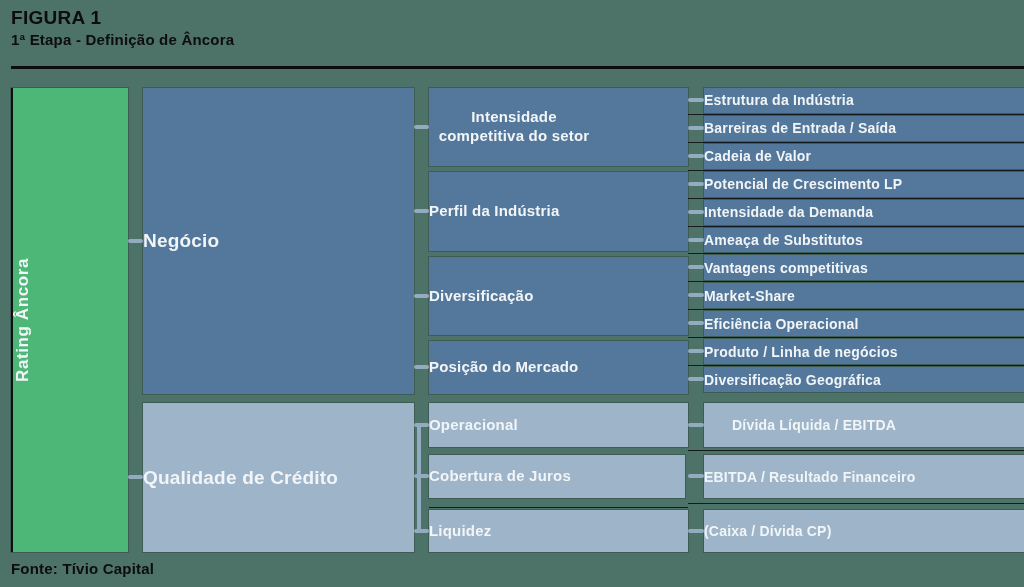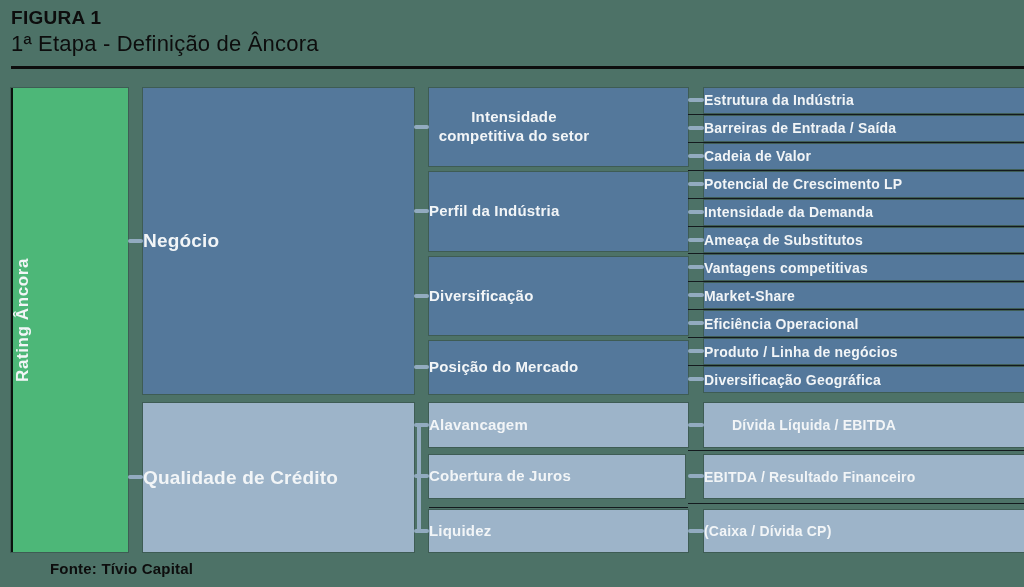--- a/index.html
+++ b/index.html
@@ -6,21 +6,21 @@
     --bg:#4D7267; --green:#4DB778; --blue-dark:#54789B; --blue-light:#9DB4C9;
     --tick:#92ABC0; --line:#0E1116; --text-light:#F2F5F7; --text-dark:#0D0D0D;
   }
   *{box-sizing:border-box; margin:0; padding:0;}
   html,body{width:100%;height:100%;}
   body{background:var(--bg); font-family:"Liberation Sans", sans-serif;}
   .stage{position:relative; width:1024px; height:587px; background:var(--bg); overflow:hidden;}
 
   .fig-label{position:absolute; left:11px; top:7px; font-size:19px; font-weight:800;
     color:var(--text-dark); letter-spacing:.3px;}
-  .fig-title{position:absolute; left:11px; top:31px; font-size:22px; font-weight:400;
+  .fig-title{position:absolute; left:11px; top:31px; font-size:15px; font-weight:700;
     color:var(--text-dark); letter-spacing:.2px;}
   .rule{position:absolute; left:11px; right:0; top:66px; height:3px; background:var(--text-dark);}
 
   .node{position:absolute; display:flex; align-items:center; justify-content:flex-start;
     text-align:center; color:var(--text-light); font-weight:700; letter-spacing:.2px;
     box-shadow:0 0 0 1px rgba(8,14,18,.22);}
   .node.dark{background:var(--blue-dark);}
   .node.light{background:var(--blue-light);}
   .node.green{background:var(--green); border-left:2px solid #0B120E;}
 
@@ -33,21 +33,21 @@
   .factor-stack{position:absolute; left:704px; top:88px; width:320px; height:304px;
     display:flex; flex-direction:column; gap:3px;}
   .factor-stack .node{position:relative; flex:1 1 auto; width:100%;}
 
   .tick{position:absolute; height:4px; background:var(--tick); border-radius:2px;}
   .spine{position:absolute; width:4px; background:var(--tick); border-radius:2px;}
   .kline{position:absolute; height:1px; background:var(--line); opacity:.9;}
   .factor-stack .kline{left:-16px; right:0;}
 
   .source{position:absolute; left:11px; top:560px; font-size:15px; font-weight:800;
-    color:var(--text-dark); letter-spacing:.2px;margin-left:39px;}
+    color:var(--text-dark); letter-spacing:.2px;}
 </style>
 </head>
 <body>
 
 <div class="stage">
 
   <div class="fig-label">FIGURA 1</div>
   <div class="fig-title">1ª Etapa - Definição de Âncora</div>
   <div class="rule"></div>
 
@@ -69,21 +69,21 @@
     <span>Perfil da Indústria</span>
   </div>
   <div class="node dark cat" style="left:429px; top:257px; width:259px; height:78px;">
     <span>Diversificação</span>
   </div>
   <div class="node dark cat" style="left:429px; top:341px; width:259px; height:53px;">
     <span>Posição do Mercado</span>
   </div>
 
   <div class="node light cat" style="left:429px; top:403px; width:259px; height:44px;">
-    <span>Alavancagem</span>
+    <span>Operacional</span>
   </div>
   <div class="node light cat" style="left:429px; top:455px; width:256px; height:43px;">
     <span>Cobertura de Juros</span>
   </div>
   <div class="node light cat" style="left:429px; top:510px; width:259px; height:42px;">
     <span>Liquidez</span>
   </div>
 
   <div class="factor-stack">
     <div class="node dark factor">

